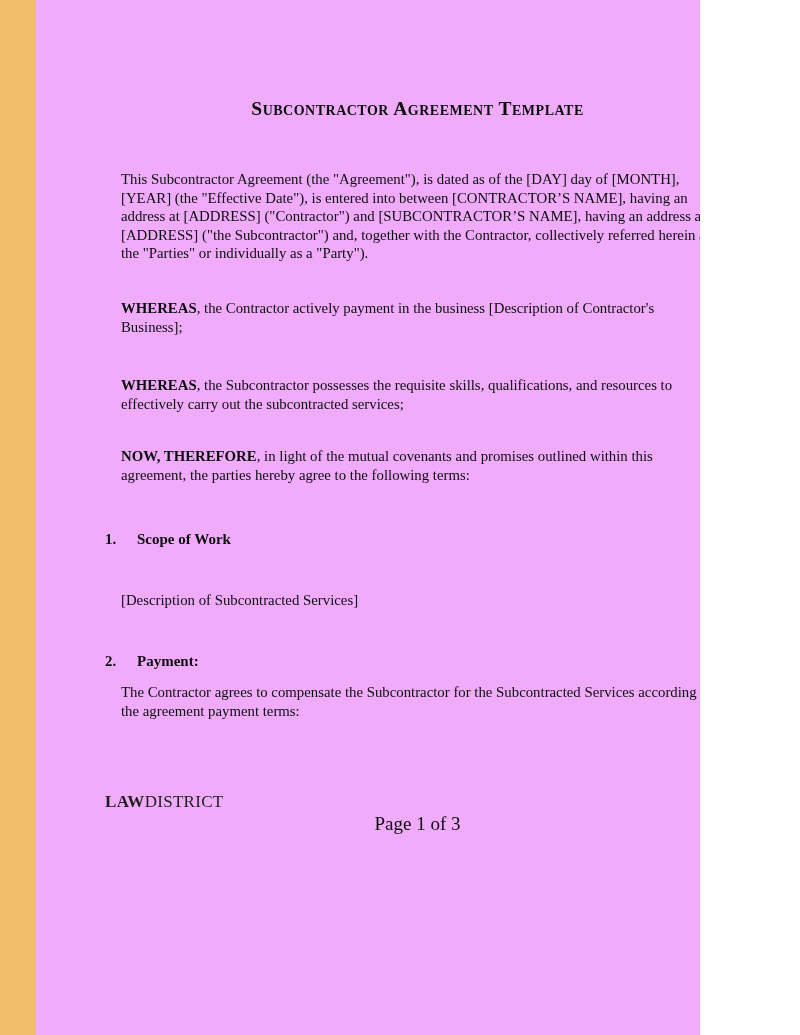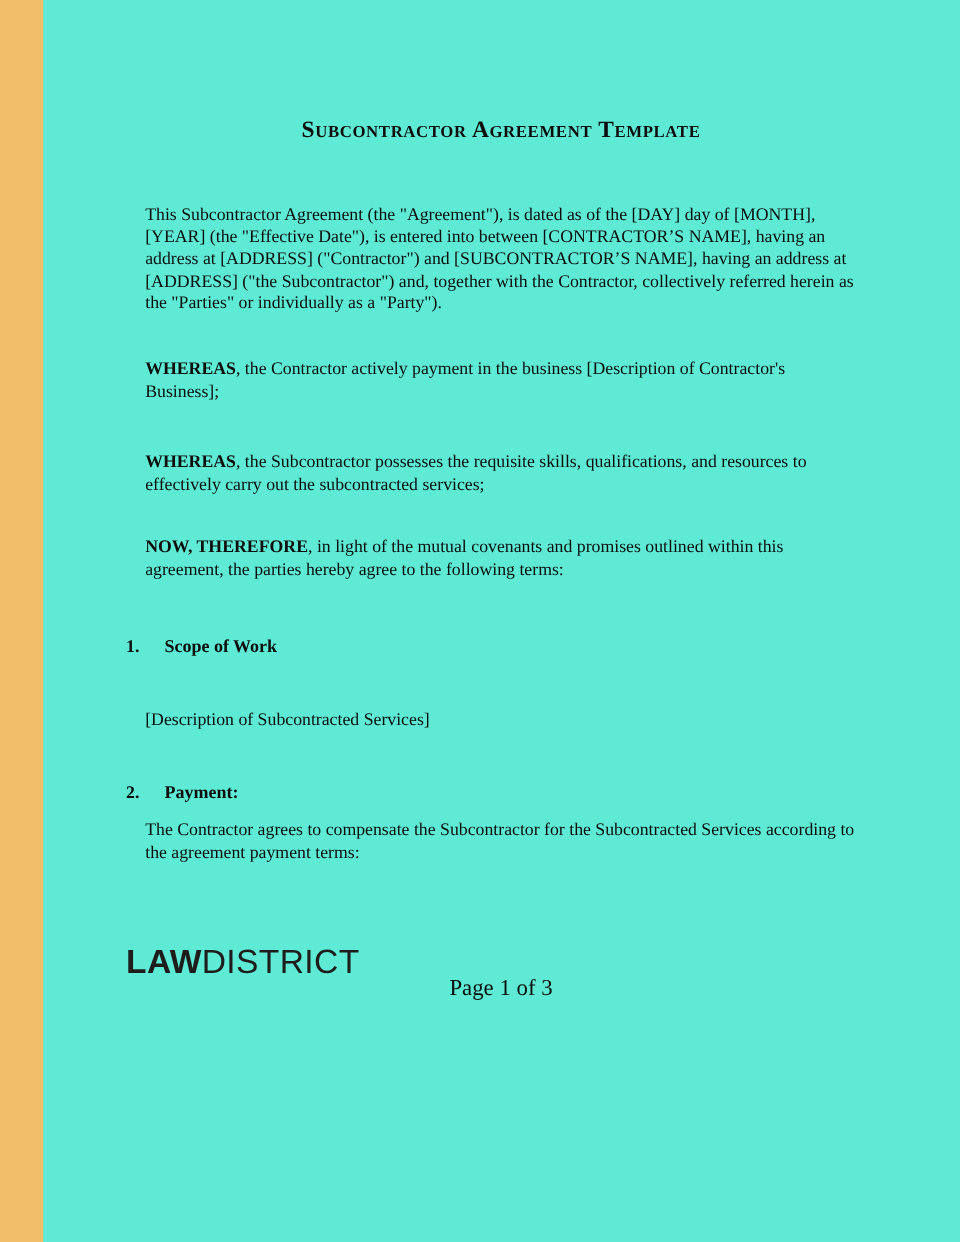--- a/index.html
+++ b/index.html
@@ -2,23 +2,23 @@
 <html><head>
 <meta charset="utf-8">
 <style>
   html, body {
     margin: 0;
     padding: 0;
     background: #ffffff;
   }
   .page {
     position: relative;
-    width: 800px;
+    width: 700px;
     height: 1035px;
-    background: #5eead4;
+    background: #f0abfc;
     overflow: hidden;
     font-family: "Liberation Serif", serif;
     color: #0d0d0d;
   }
   .stripe {
     position: absolute;
     left: 0;
     top: 0;
     width: 36px;
     height: 100%;
@@ -62,22 +62,22 @@
   .section-title {
     font-size: 15px;
     line-height: 21px;
   }
   .section-body   { margin-top: 11px; }
   .placeholder    { margin-top: 41px; }
   .footer {
     margin-top: 70px;
   }
   .logo {
-    font-family: Liberation Sans, sans-serif;
-    font-size: 28px;
+    font-family: Liberation Serif, serif;
+    font-size: 17px;
     line-height: 24px;
     color: #1d1d1b;
     letter-spacing: 0.3px;
   }
   .logo .law { font-weight: 700; }
   .logo .district { font-weight: 400; }
   .page-number {
     text-align: center;
     margin-top: 1px;
     font-size: 19px;

